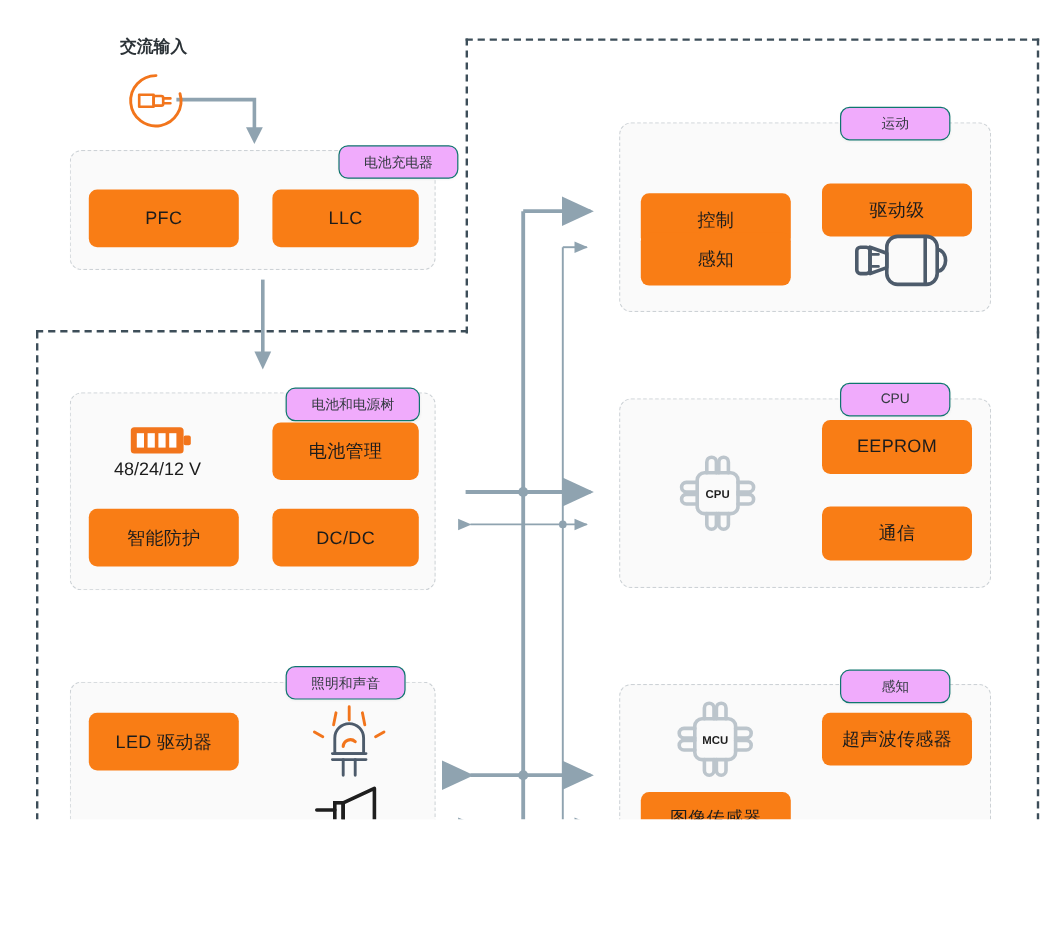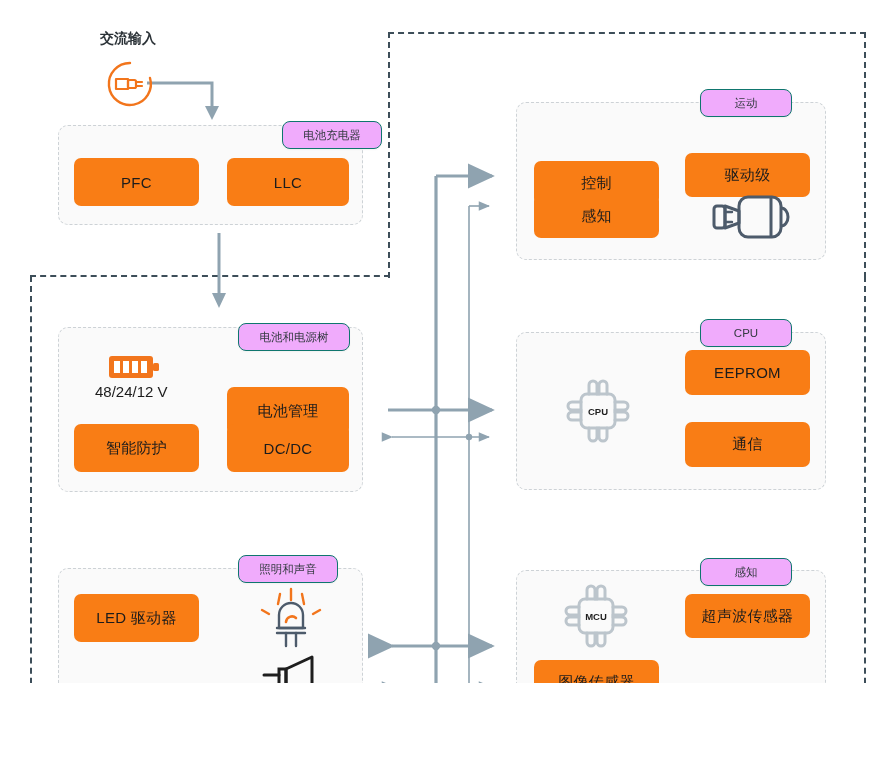--- a/index.html
+++ b/index.html
@@ -176,21 +176,21 @@
       <rect x="1" y="4" width="44" height="22" rx="3" fill="#f2751c"></rect>
       <rect x="45" y="11" width="6" height="8" rx="1.6" fill="#f2751c"></rect>
       <rect x="6" y="9" width="6" height="12" fill="#ffffff"></rect>
       <rect x="15" y="9" width="6" height="12" fill="#ffffff"></rect>
       <rect x="24" y="9" width="6" height="12" fill="#ffffff"></rect>
       <rect x="33" y="9" width="6" height="12" fill="#ffffff"></rect>
     </svg>
   </div>
   <div class="volt" style="left:95px; top:383px;">48/24/12 V</div>
 
-  <div class="blk cn" style="left:227px; top:352px; width:122px; height:48px;margin-top:35px;">电池管理</div>
+  <div class="blk cn" style="left:227px; top:352px; width:122px; height:48px;">电池管理</div>
   <div class="blk cn" style="left:74px; top:424px; width:125px; height:48px;">智能防护</div>
   <div class="blk" style="left:227px; top:424px; width:122px; height:48px;">DC/DC</div>
 
   <div class="group" style="left:58px; top:568px; width:305px; height:152px;"></div>
   <div class="group-label" style="left:238px; top:555px; width:100px;">照明和声音</div>
 
   <div class="blk cn" style="left:74px; top:594px; width:125px; height:48px;">LED 驱动器</div>
 
   <div class="icon-wrap" style="left:262px; top:586px; width:58px; height:62px;">
     <svg width="58" height="62" viewBox="0 0 58 62">

